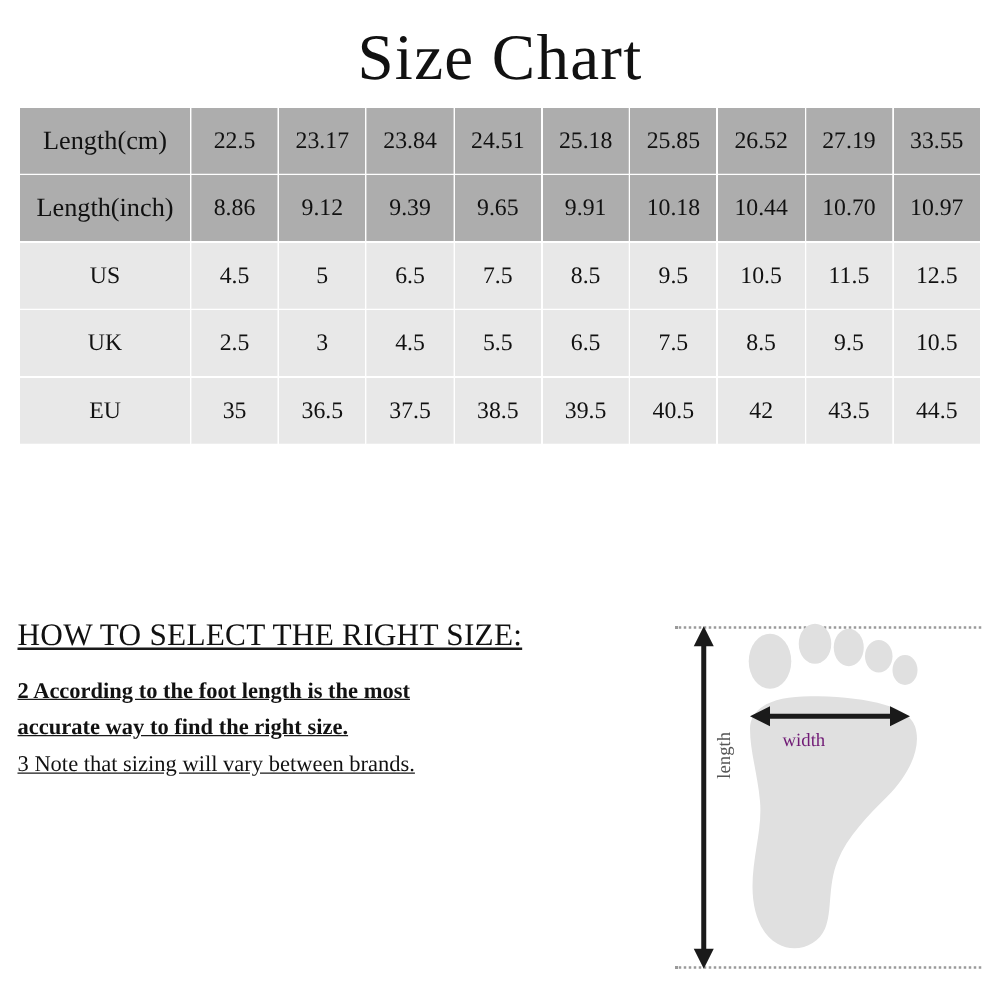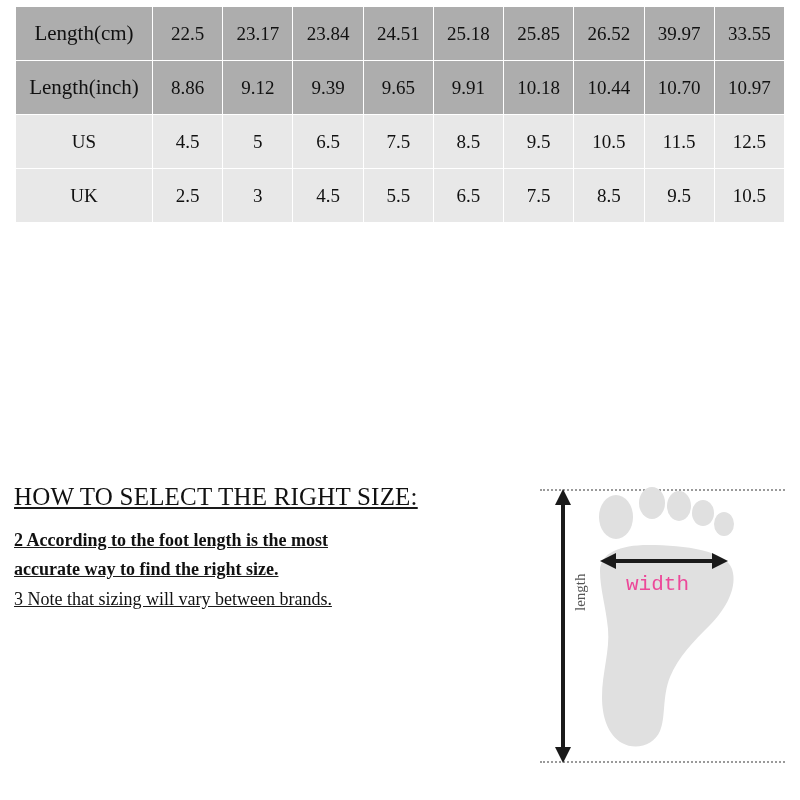--- a/index.html
+++ b/index.html
@@ -103,53 +103,54 @@
   .dash-bottom { top: 300px; }
   .foot-svg {
     position: absolute;
     left: 0;
     top: 0;
   }
   .label-width {
     position: absolute;
     left: 126px;
     top: 112px;
-    font-family: Liberation Mono, monospace;
-    font-size: 21px;
-    color: #ec4899;
+    font-family: Liberation Serif, serif;
+    font-size: 15px;
+    color: #701a75;
   }
   .label-length {
     position: absolute;
     left: 72px;
     top: 150px;
     font-family: "Liberation Serif", serif;
     font-size: 15px;
     color: #555;
     transform: rotate(-90deg);
     transform-origin: left top;
   }
 </style>
 </head>
 <body>
 
 <div class="page">
 
+  <div class="title">Size Chart</div>
 
   <table class="size-table">
     <tbody>
       <tr class="head-row">
         <td class="row-label">Length(cm)</td>
         <td>22.5</td>
         <td>23.17</td>
         <td>23.84</td>
         <td>24.51</td>
         <td>25.18</td>
         <td>25.85</td>
         <td>26.52</td>
-        <td>39.97</td>
+        <td>27.19</td>
         <td>33.55</td>
       </tr>
       <tr class="head-row">
         <td class="row-label">Length(inch)</td>
         <td>8.86</td>
         <td>9.12</td>
         <td>9.39</td>
         <td>9.65</td>
         <td>9.91</td>
         <td>10.18</td>
@@ -174,20 +175,32 @@
         <td>2.5</td>
         <td>3</td>
         <td>4.5</td>
         <td>5.5</td>
         <td>6.5</td>
         <td>7.5</td>
         <td>8.5</td>
         <td>9.5</td>
         <td>10.5</td>
       </tr>
+      <tr class="body-row">
+        <td class="row-label">EU</td>
+        <td>35</td>
+        <td>36.5</td>
+        <td>37.5</td>
+        <td>38.5</td>
+        <td>39.5</td>
+        <td>40.5</td>
+        <td>42</td>
+        <td>43.5</td>
+        <td>44.5</td>
+      </tr>
     </tbody>
   </table>
 
   <div class="select-section">
     <div class="select-heading">HOW TO SELECT THE RIGHT SIZE:</div>
     <div class="select-list">
       <div class="item bold">2 According to the foot length is the most</div>
       <div class="item bold">accurate way to find the right size.</div>
       <div class="item">3 Note that sizing will vary between brands.</div>
     </div>

